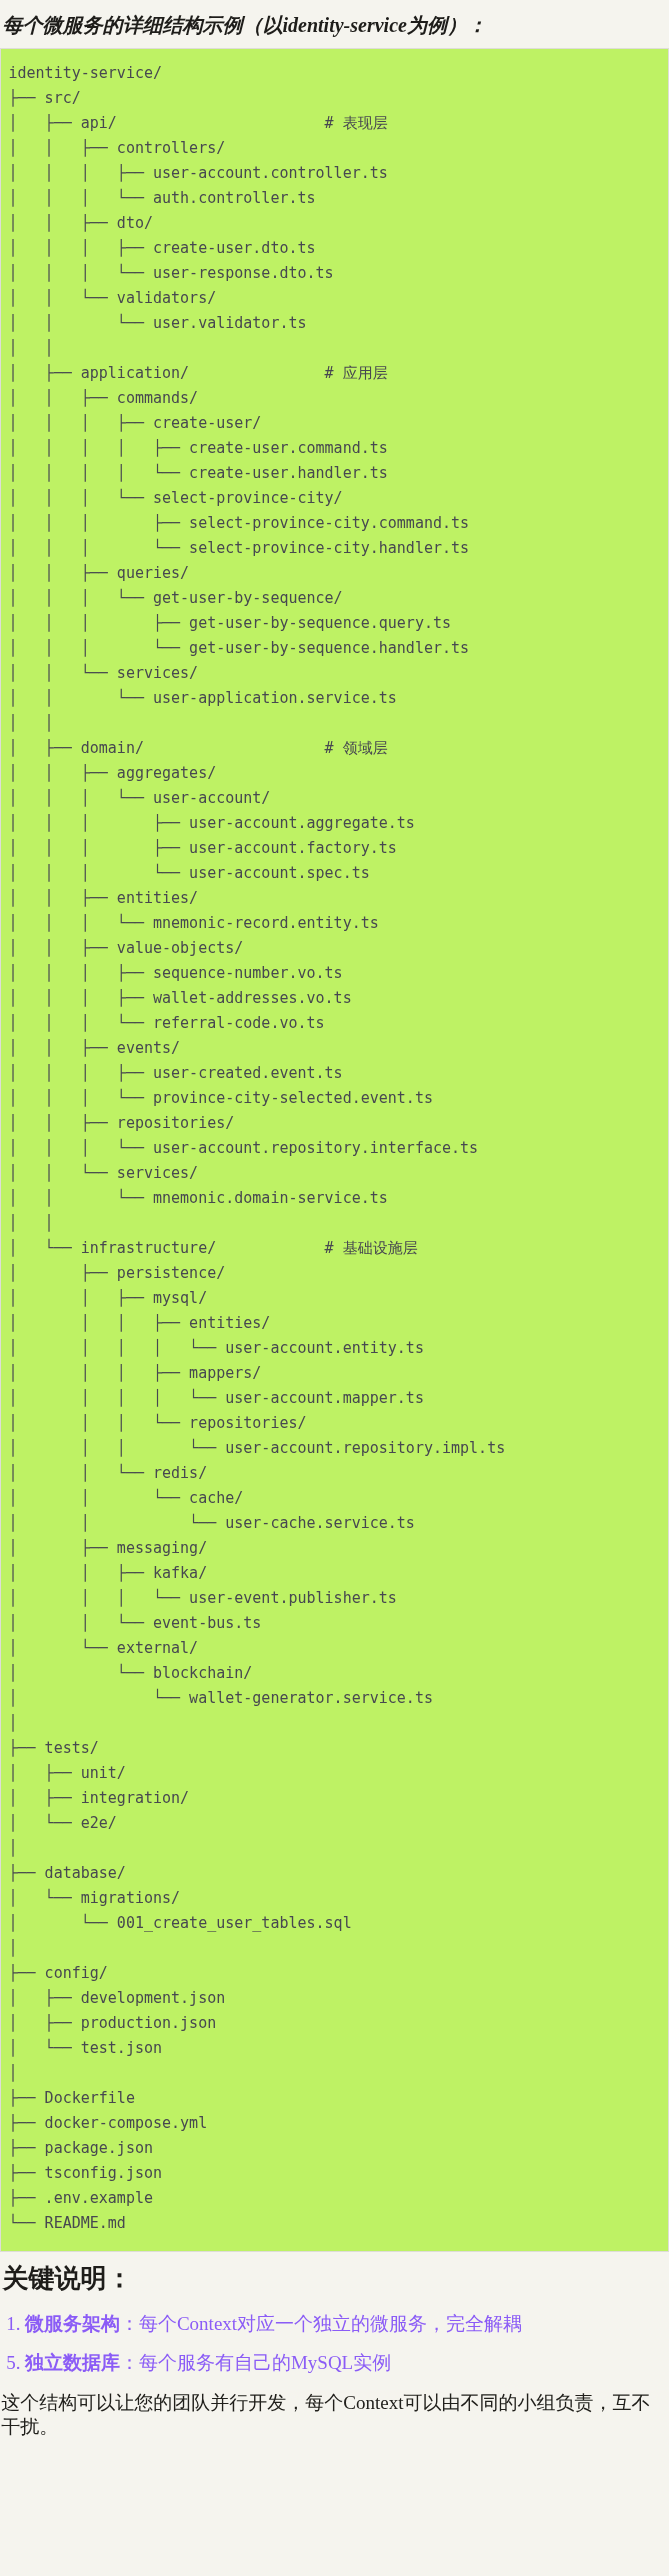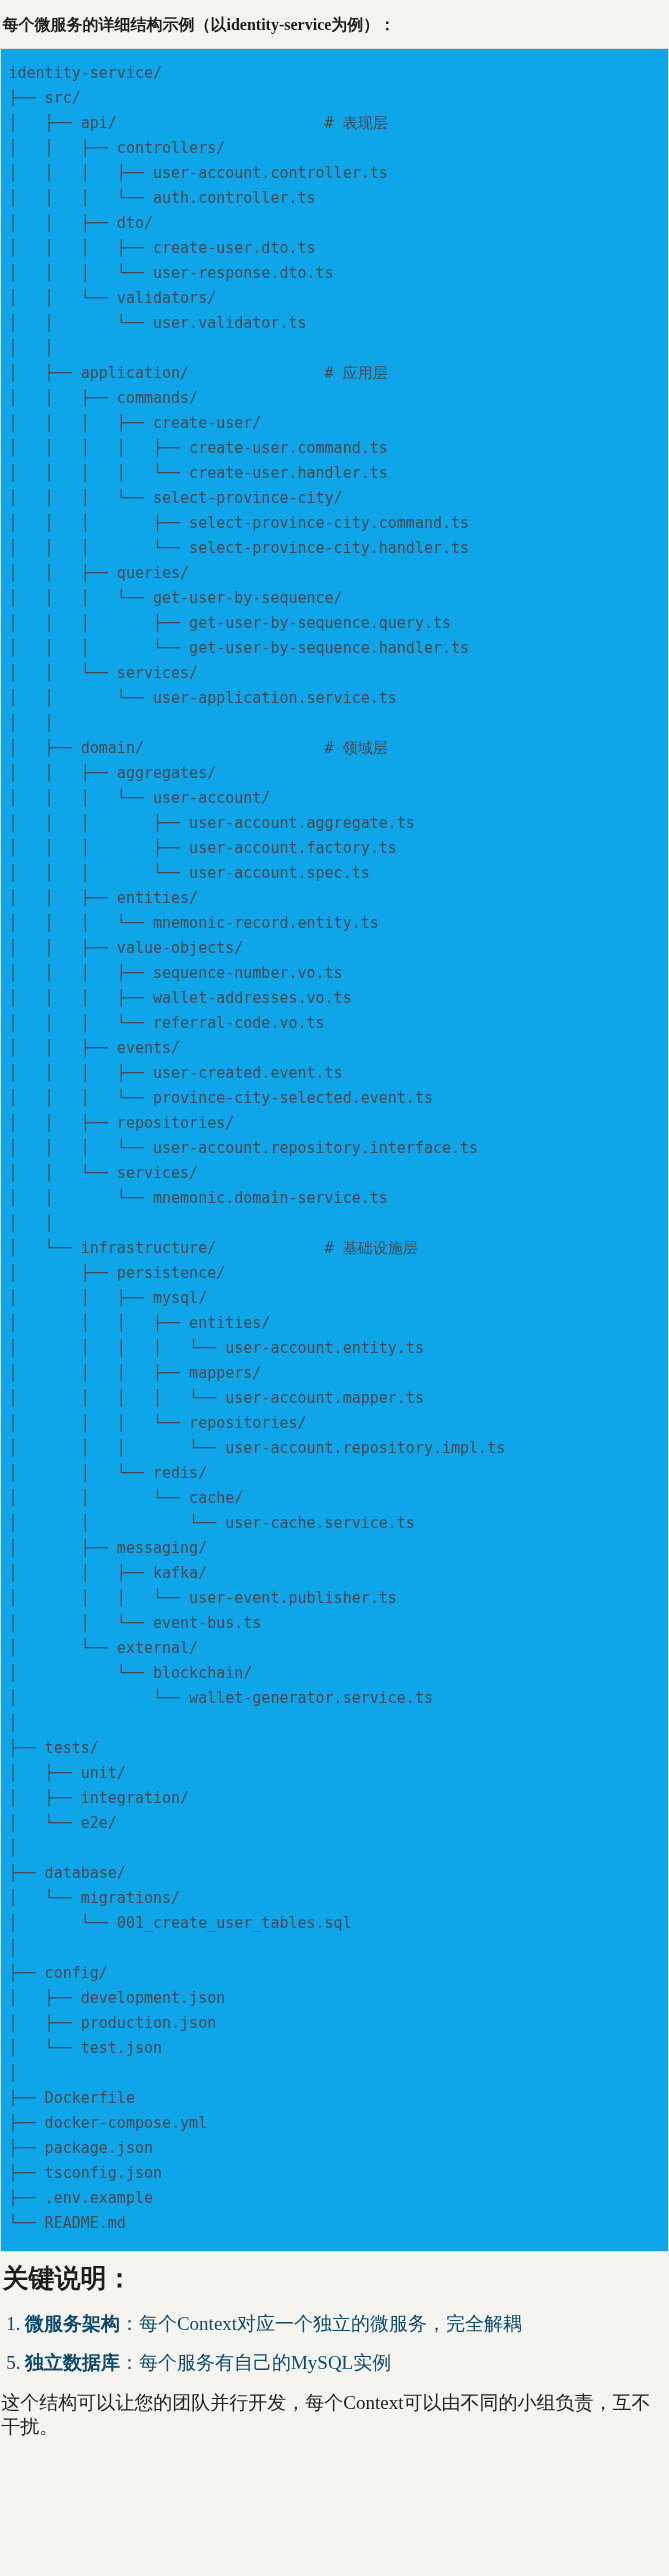--- a/index.html
+++ b/index.html
@@ -5,27 +5,28 @@
   html, body { margin: 0; padding: 0; }
   body {
     width: 669px;
     background: #f5f4ee;
     color: #1e1d1a;
     font-family: "Liberation Serif", serif;
     padding-bottom: 11.3px;
   }
   .title {
     margin: 12px 2.5px 0 2.5px;
-    font-size: 16px;
+    font-size: 20px;
     line-height: 26px;
     font-weight: 700;
+    font-style: italic;
   }
   pre.tree {
     margin: 10px 0 0 0;
-    background: #0ea5e9;
+    background: #bef264;
     border: 0.6px solid #deddd7;
     padding: 12px 7.5px 15px 7.5px;
     font-family: "DejaVu Sans Mono", monospace;
     font-size: 15px;
     line-height: 25px;
     color: #474850;
     white-space: pre;
     overflow: hidden;
     box-sizing: border-box;
     width: 669px;
@@ -38,21 +39,21 @@
   }
   ol.notes {
     list-style: none;
     margin: 20px 0 0 0;
     padding: 0 0 0 6.3px;
   }
   li.note {
     font-size: 19px;
     line-height: 24px;
     margin: 0 0 15.6px 0;
-    color: #0c4a6e;
+    color: #8b5cf6;
   }
   li.note .num { margin-right: 4.4px; }
   li.note .term { font-weight: 700; }
   .closing {
     margin: 13.8px 1.3px 0 1.3px;
     font-size: 19px;
     line-height: 24px;
     color: #21201c;
   }
 </style>

